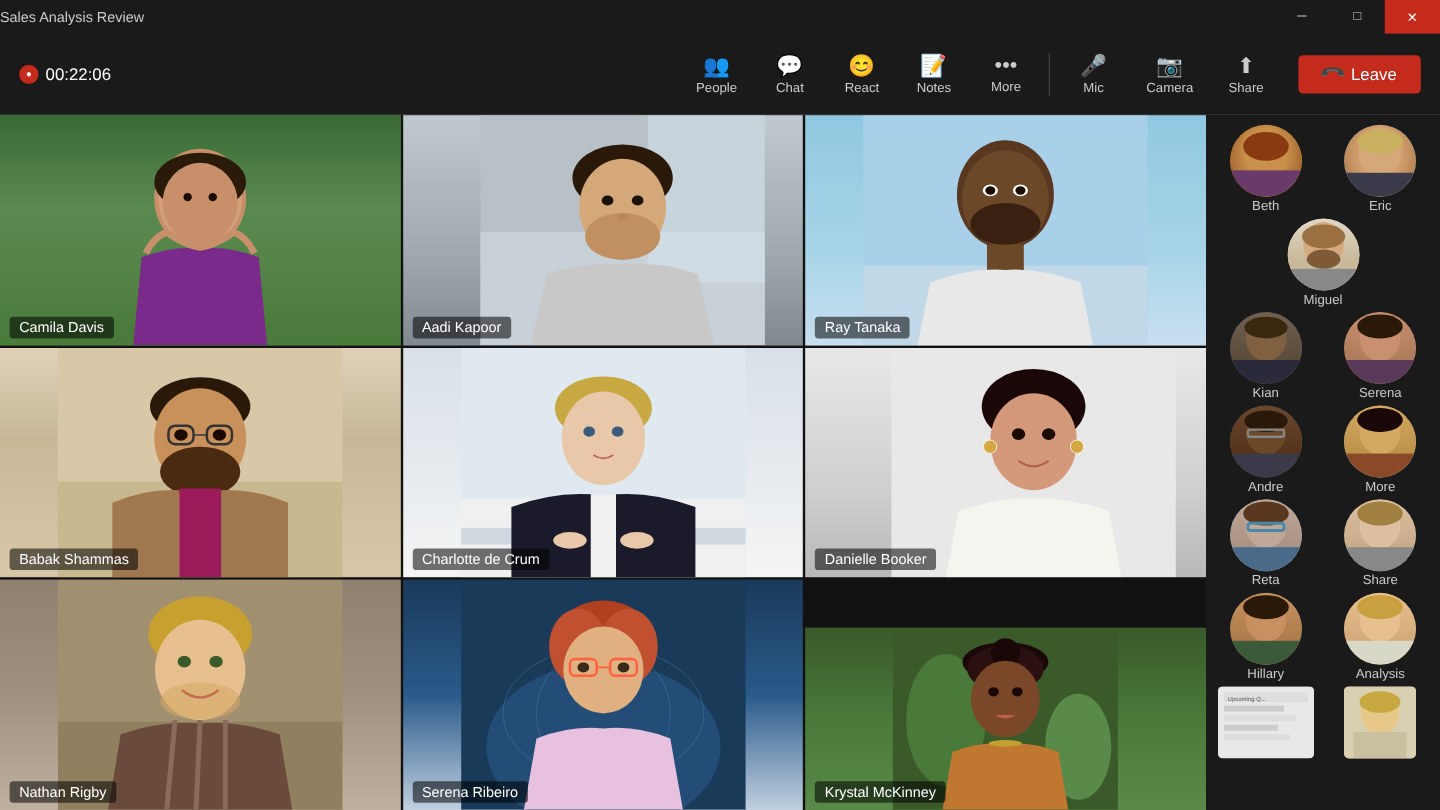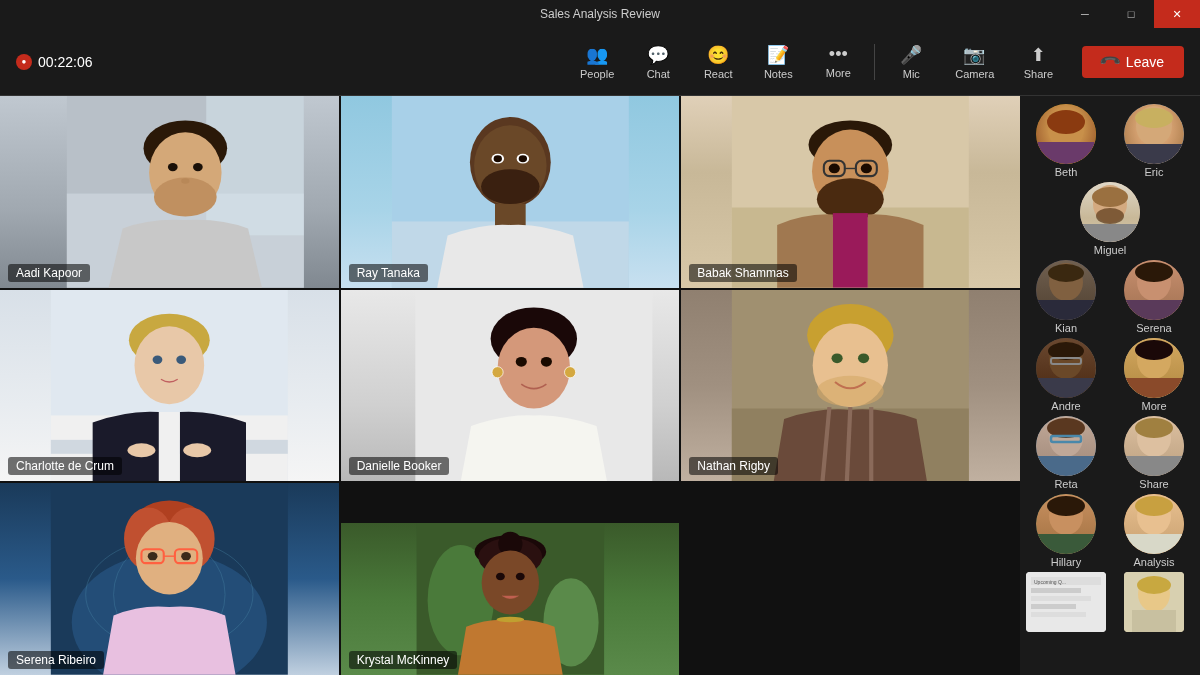--- a/index.html
+++ b/index.html
@@ -10,21 +10,20 @@
       font-family: 'Segoe UI', sans-serif;
       overflow: hidden;
       color: #fff;
     }
     
     #titlebar {
       height: 28px;
       background: #1a1a1a;
       display: flex;
       align-items: center;
-      justify-content: center;
       position: relative;
       font-size: 12px;
       color: #ccc;
     }
     #titlebar .win-controls {
       position: absolute;
       right: 0;
       top: 0;
       display: flex;
     }
@@ -132,21 +131,21 @@
       left: 8px;
       background: rgba(0,0,0,0.55);
       padding: 2px 8px;
       border-radius: 3px;
       font-size: 12px;
       color: #fff;
     }
 
     
     #sidebar {
-      width: 180px;
+      width: 195px;
       background: #1a1a1a;
       display: flex;
       flex-direction: column;
       overflow-y: auto;
       padding: 8px 4px;
       gap: 4px;
     }
     .sidebar-row {
       display: flex;
       gap: 4px;
@@ -317,20 +316,43 @@
   <button class="leave-btn">
     <span class="phone-icon" style="transform: rotate(135deg); display:inline-block;">📞</span>
     <span>Leave</span>
   </button>
 </div>
 
 <div id="main">
 
   <div id="video-grid">
 
+    <div class="video-cell" style="background: #3d6e38;">
+      <div class="vc-person face-container" style="background: linear-gradient(to bottom, #3a6a35 0%, #5a8a50 40%, #4a7a3a 100%);">
+        <svg width="100%" height="100%" viewBox="0 0 340 275" preserveAspectRatio="xMidYMid meet">
+
+          <ellipse cx="170" cy="100" rx="55" ry="60" fill="#c8906a"></ellipse>
+          <ellipse cx="170" cy="100" rx="50" ry="55" fill="#d4a07a"></ellipse>
+
+          <ellipse cx="170" cy="80" rx="55" ry="35" fill="#2a1a0a"></ellipse>
+
+          <ellipse cx="170" cy="105" rx="45" ry="48" fill="#c8906a"></ellipse>
+
+          <ellipse cx="155" cy="98" rx="5" ry="5" fill="#1a0a00"></ellipse>
+          <ellipse cx="185" cy="98" rx="5" ry="5" fill="#1a0a00"></ellipse>
+
+          <path d="M100 170 Q140 155 170 160 Q200 155 240 170 L250 275 L90 275 Z" fill="#7a2a8a"></path>
+
+          <path d="M105 165 Q115 145 130 140 Q150 155 170 158 Q190 155 210 140 Q225 145 235 165" fill="none" stroke="#c8906a" stroke-width="8"></path>
+        </svg>
+      </div>
+      <div class="name-tag">
+        <span>Camila Davis</span>
+      </div>
+    </div>
 
     <div class="video-cell cell-aadi">
       <div class="vc-person">
         <svg width="100%" height="100%" viewBox="0 0 340 275" preserveAspectRatio="xMidYMid meet">
 
           <rect width="340" height="275" fill="#b8c0c8"></rect>
           <rect x="0" y="140" width="340" height="135" fill="#c8d0d8"></rect>
 
           <rect x="200" y="0" width="140" height="200" fill="#d8e8f0" opacity="0.5"></rect>
 

